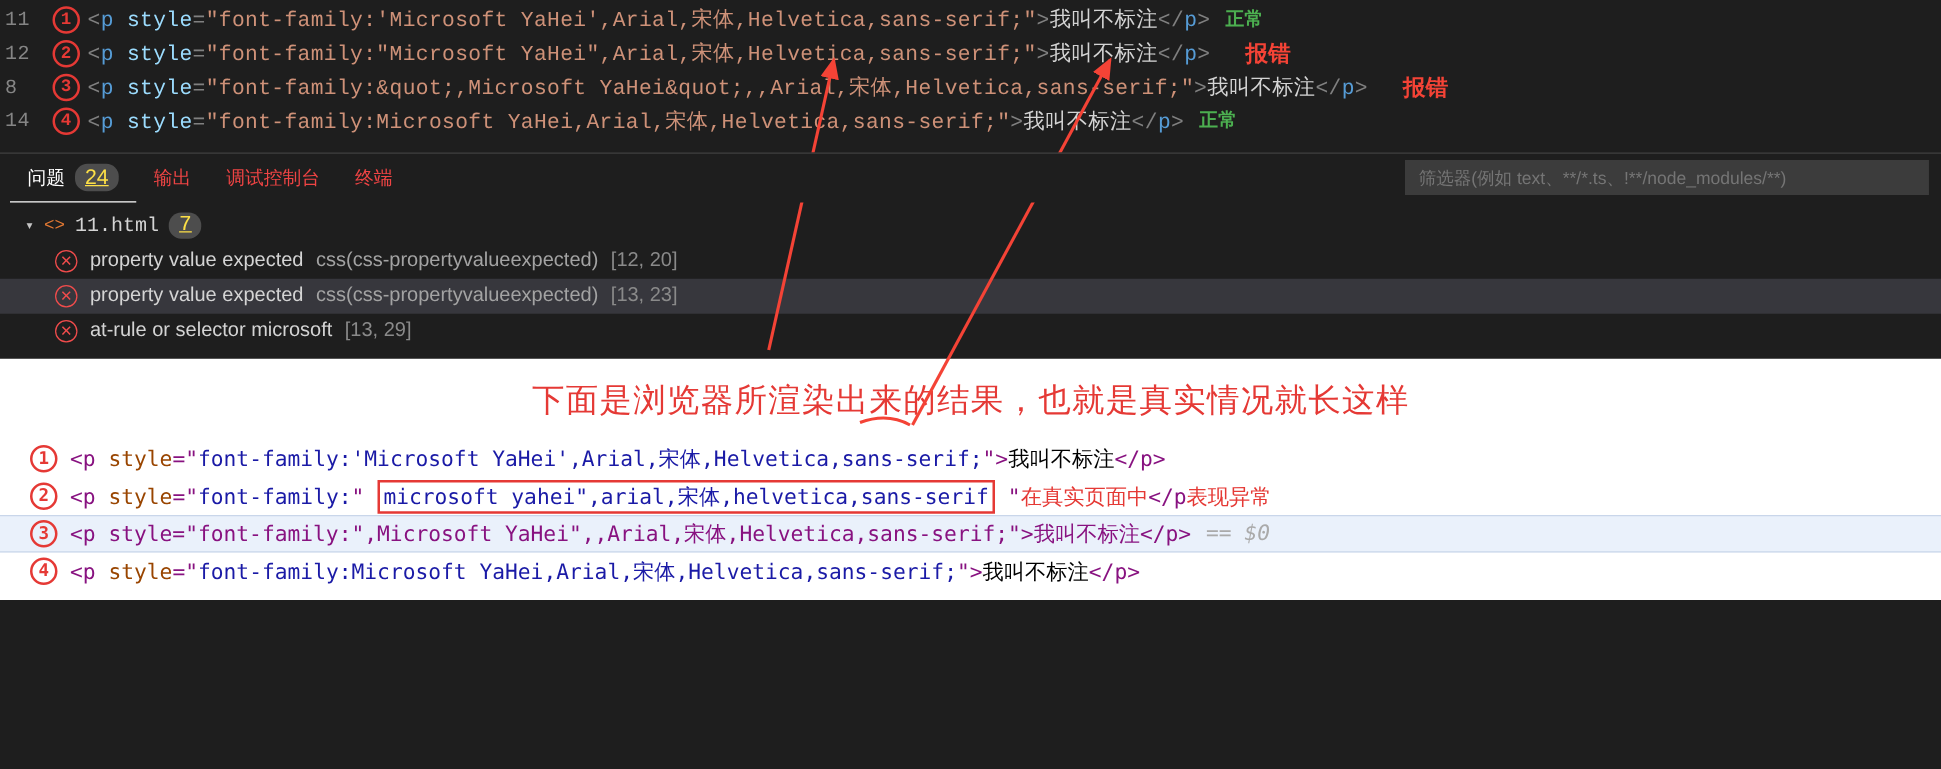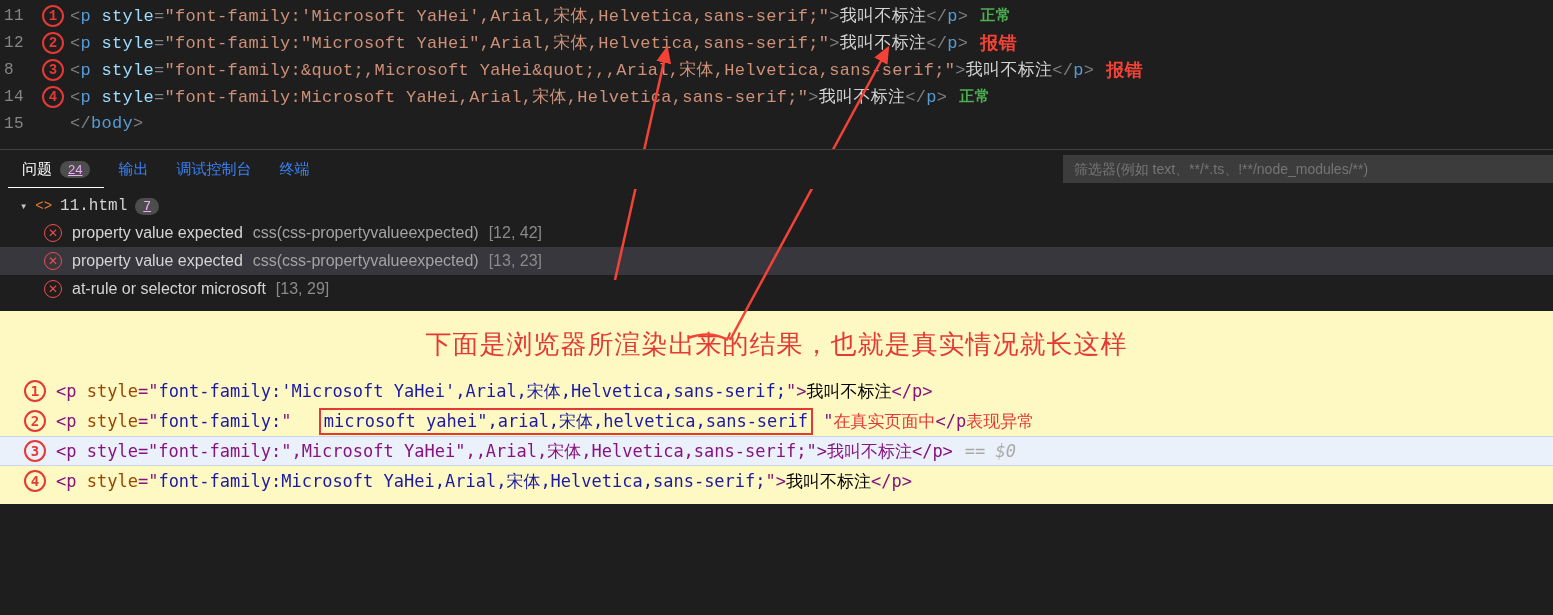--- a/index.html
+++ b/index.html
@@ -9,45 +9,45 @@
 .lineno { width: 36px; text-align: left; color: #858585; padding-right: 6px; font-size: 16px; }
 .circ { width: 22px; height: 22px; border: 2px solid #e53935; border-radius: 50%; display: inline-flex; align-items: center; justify-content: center; color: #e53935; font-weight: bold; font-size: 14px; margin: 0 6px 0 2px; flex-shrink: 0; }
 .circ.blank { border: none; }
 .code { white-space: pre; font-size: 17px; }
 .tag { color: #808080; }
 .tagname { color: #569cd6; }
 .attr { color: #9cdcfe; }
 .str { color: #ce9178; }
 .text { color: #d4d4d4; }
 .status-ok { color: #4caf50; font-weight: bold; margin-left: 12px; font-size: 15px; }
-.status-err { color: #f44336; font-weight: bold; margin-left: 12px; font-size: 18px; }
+.status-err { color: #f44336; font-weight: bold; margin-left: 28px; font-size: 18px; }
 .panel-bar { display: flex; align-items: center; background: #1e1e1e; border-top: 1px solid #404040; margin-top: 12px; height: 40px; padding-left: 8px; position: relative; }
-.panel-tab { padding: 8px 14px; color: #3b82f6; font-size: 15px; font-family: "Microsoft YaHei", sans-serif; cursor: pointer; display: flex; align-items: center; gap: 8px; }
+.panel-tab { padding: 8px 14px; color: #ef4444; font-size: 15px; font-family: "Microsoft YaHei", sans-serif; cursor: pointer; display: flex; align-items: center; gap: 8px; }
 .panel-tab.active { color: #fff; border-bottom: 1px solid #fff; }
-.badge { background: #4d4d4d; color: #f0abfc; border-radius: 10px; padding: 1px 8px; font-size: 13px; text-decoration: underline; }
-.filter-box { position: absolute; right: 0; top: 5px; width: 490px; height: 28px; background: #3c3c3c; border: 1px solid #3c3c3c; color: #a0a0a0; padding: 0 10px; font-size: 14px; font-family: "Microsoft YaHei", sans-serif; }
+.badge { background: #4d4d4d; color: #fde047; border-radius: 10px; padding: 1px 8px; font-size: 17px; text-decoration: underline; }
+.filter-box { position: absolute; right: 10px; top: 5px; width: 419px; height: 28px; background: #3c3c3c; border: 1px solid #3c3c3c; color: #a0a0a0; padding: 0 10px; font-size: 14px; font-family: "Microsoft YaHei", sans-serif; }
 .problems { background: #1e1e1e; padding: 4px 0 8px 0; }
 .file-row { display: flex; align-items: center; padding: 4px 10px 4px 20px; font-size: 16px; gap: 8px; }
 .chevron { color: #c5c5c5; font-size: 12px; }
 .file-icon { color: #e37933; font-size: 14px; }
 .prob-row { display: flex; align-items: center; padding: 5px 10px 5px 44px; font-size: 16px; gap: 10px; font-family: "Microsoft YaHei", Consolas, sans-serif; }
 .prob-row.hl { background: #37373d; }
 .err-icon { width: 18px; height: 18px; border: 1.5px solid #f14c4c; border-radius: 50%; display: inline-flex; align-items: center; justify-content: center; color: #f14c4c; font-size: 12px; flex-shrink: 0; }
 .prob-msg { color: #d4d4d4; }
 .prob-src { color: #a3a3a3; }
 .prob-loc { color: #8a8a8a; }
-.browser { background: #fef9c3; color: #333; font-family: Consolas, monospace; font-size: 17px; padding: 10px 0 8px 0; }
+.browser { background: #ffffff; color: #333; font-family: Consolas, monospace; font-size: 17px; padding: 10px 0 8px 0; }
 .browser-title { color: #e53935; font-size: 26px; font-family: "Microsoft YaHei", sans-serif; text-align: center; padding: 6px 0 14px 0; letter-spacing: 1px; }
 .bline { display: flex; align-items: center; height: 30px; padding-left: 24px; white-space: pre; }
 .bcirc { width: 22px; height: 22px; border: 2px solid #e53935; border-radius: 50%; display: inline-flex; align-items: center; justify-content: center; color: #e53935; font-weight: bold; font-size: 14px; margin-right: 10px; flex-shrink: 0; }
 .btag { color: #881280; }
 .battr { color: #994500; }
 .bstr { color: #1a1aa6; }
 .btext { color: #000; }
-.red-box { border: 2px solid #e53935; padding: 0 3px; display: inline-block; color: #1a1aa6; margin-left: 17px; }
+.red-box { border: 2px solid #e53935; padding: 0 3px; display: inline-block; color: #1a1aa6; }
 .red-note { color: #e53935; font-weight: normal; font-family: "Microsoft YaHei", sans-serif; }
 .grey-note { color: #aaa; font-style: italic; margin-left: 12px; }
 .bline.sel { background: #eaf1fb; border-top: 1px solid #c9d6ea; border-bottom: 1px solid #c9d6ea; }
 .arrows { position: absolute; top: 0; left: 0; pointer-events: none; }
 </style>
 </head>
 <body>
 
 <div class="editor">
   <div id="editor-lines">
@@ -67,25 +67,20 @@
         <span class="lineno">8</span>
         <span class="circ">3</span>
         <span class="code"><span class="tag">&lt;</span><span class="tagname">p</span> <span class="attr">style</span><span class="tag">=</span><span class="str">"font-family:&amp;quot;,Microsoft YaHei&amp;quot;,,Arial,宋体,Helvetica,sans-serif;"</span><span class="tag">&gt;</span><span class="text">我叫不标注</span><span class="tag">&lt;/</span><span class="tagname">p</span><span class="tag">&gt;</span></span>
         <span class="status-err">报错</span>
       </div>
       <div class="line">
         <span class="lineno">14</span>
         <span class="circ">4</span>
         <span class="code"><span class="tag">&lt;</span><span class="tagname">p</span> <span class="attr">style</span><span class="tag">=</span><span class="str">"font-family:Microsoft YaHei,Arial,宋体,Helvetica,sans-serif;"</span><span class="tag">&gt;</span><span class="text">我叫不标注</span><span class="tag">&lt;/</span><span class="tagname">p</span><span class="tag">&gt;</span></span>
         <span class="status-ok">正常</span>
-      </div>
-      <div class="line">
-        <span class="lineno">15</span>
-        <span class="circ blank"></span>
-        <span class="code"><span class="tag">&lt;/</span><span class="tagname">body</span><span class="tag">&gt;</span></span>
       </div>
     </div>
   <svg class="arrows" width="1553" height="400">
     <defs>
         <marker id="ah" markerWidth="8" markerHeight="8" refX="6" refY="3" orient="auto">
           <path d="M0,0 L7,3 L0,6 Z" fill="#f44336"></path>
         </marker>
       </defs>
     <line x1="615" y1="280" x2="667" y2="48" stroke="#f44336" stroke-width="2.5" marker-end="url(#ah)"></line>
     <line x1="730" y1="340" x2="888" y2="48" stroke="#f44336" stroke-width="2.5" marker-end="url(#ah)"></line>
@@ -117,21 +112,21 @@
     <span class="chevron">▾</span>
     <span class="file-icon">&lt;&gt;</span>
     <span>11.html</span>
     <span class="badge">7</span>
   </div>
   <div id="problem-rows">
       <div class="prob-row">
         <span class="err-icon">✕</span>
         <span class="prob-msg">property value expected</span>
         <span class="prob-src">css(css-propertyvalueexpected)</span>
-        <span class="prob-loc">[12, 42]</span>
+        <span class="prob-loc">[12, 20]</span>
       </div>
       <div class="prob-row hl">
         <span class="err-icon">✕</span>
         <span class="prob-msg">property value expected</span>
         <span class="prob-src">css(css-propertyvalueexpected)</span>
         <span class="prob-loc">[13, 23]</span>
       </div>
       <div class="prob-row">
         <span class="err-icon">✕</span>
         <span class="prob-msg">at-rule or selector microsoft</span>

